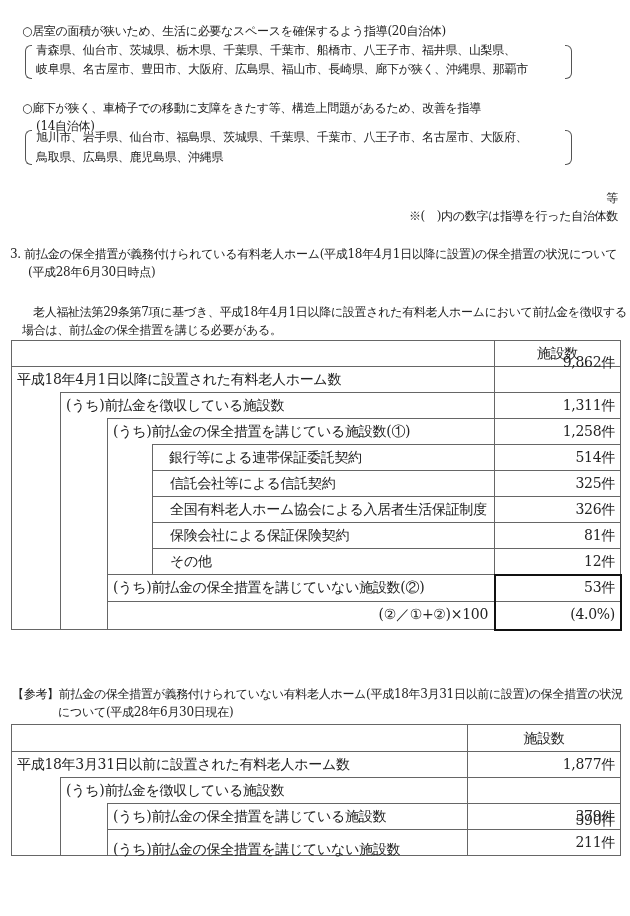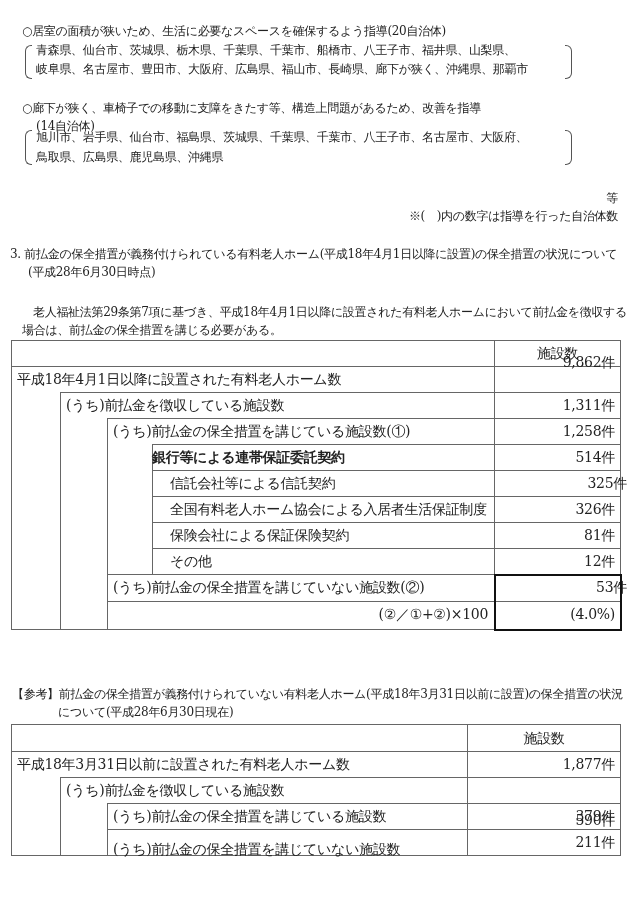--- a/index.html
+++ b/index.html
@@ -63,42 +63,42 @@
   <div class="cell-text" style="left:66px;top:398px;">(うち)前払金を徴収している施設数</div>
   <div class="cell-text val" style="left:494px;top:398px;width:121px;">1,311件</div>
   <div class="hline" style="left:107px;top:418px;width:514px;"></div>
   <div class="vline" style="left:107px;top:418px;height:212px;"></div>
 
   <div class="cell-text" style="left:113px;top:424px;">(うち)前払金の保全措置を講じている施設数(①)</div>
   <div class="cell-text val" style="left:494px;top:424px;width:121px;">1,258件</div>
   <div class="hline" style="left:152px;top:444px;width:469px;"></div>
   <div class="vline" style="left:152px;top:444px;height:130px;"></div>
 
-  <div class="cell-text" style="left:152px;top:450px;font-weight:bold;">銀行等による連帯保証委託契約</div>
+  <div class="cell-text" style="left:169px;top:450px;">銀行等による連帯保証委託契約</div>
   <div class="cell-text val" style="left:494px;top:450px;width:121px;">514件</div>
   <div class="hline" style="left:152px;top:470px;width:469px;"></div>
 
   <div class="cell-text" style="left:170px;top:476px;">信託会社等による信託契約</div>
-  <div class="cell-text val" style="left:494px;top:476px;width:121px;margin-left:12px;">325件</div>
+  <div class="cell-text val" style="left:494px;top:476px;width:121px;">325件</div>
   <div class="hline" style="left:152px;top:496px;width:469px;"></div>
 
   <div class="cell-text" style="left:170px;top:502px;">全国有料老人ホーム協会による入居者生活保証制度</div>
   <div class="cell-text val" style="left:494px;top:502px;width:121px;">326件</div>
   <div class="hline" style="left:152px;top:522px;width:469px;"></div>
 
   <div class="cell-text" style="left:170px;top:528px;">保険会社による保証保険契約</div>
   <div class="cell-text val" style="left:494px;top:528px;width:121px;">81件</div>
   <div class="hline" style="left:152px;top:548px;width:469px;"></div>
 
   <div class="cell-text" style="left:170px;top:554px;">その他</div>
   <div class="cell-text val" style="left:494px;top:554px;width:121px;">12件</div>
   <div class="hline" style="left:107px;top:574px;width:514px;"></div>
 
   <div class="cell-text" style="left:113px;top:580px;">(うち)前払金の保全措置を講じていない施設数(②)</div>
-  <div class="cell-text val" style="left:494px;top:580px;width:121px;padding-left:12px;">53件</div>
+  <div class="cell-text val" style="left:494px;top:580px;width:121px;">53件</div>
   <div class="hline" style="left:107px;top:601px;width:514px;"></div>
 
   <div class="cell-text val" style="left:107px;top:607px;width:381px;">(②／①+②)×100</div>
   <div class="cell-text val" style="left:494px;top:607px;width:121px;">(4.0%)</div>
 
   <div class="thick" style="left:494px;top:574px;width:128px;height:57px;"></div>
 </div>
 
 <div class="abs line" style="left:12px;top:686px;">【参考】前払金の保全措置が義務付けられていない有料老人ホーム(平成18年3月31日以前に設置)の保全措置の状況</div>
 <div class="abs line" style="left:58px;top:704px;">について(平成28年6月30日現在)</div>

